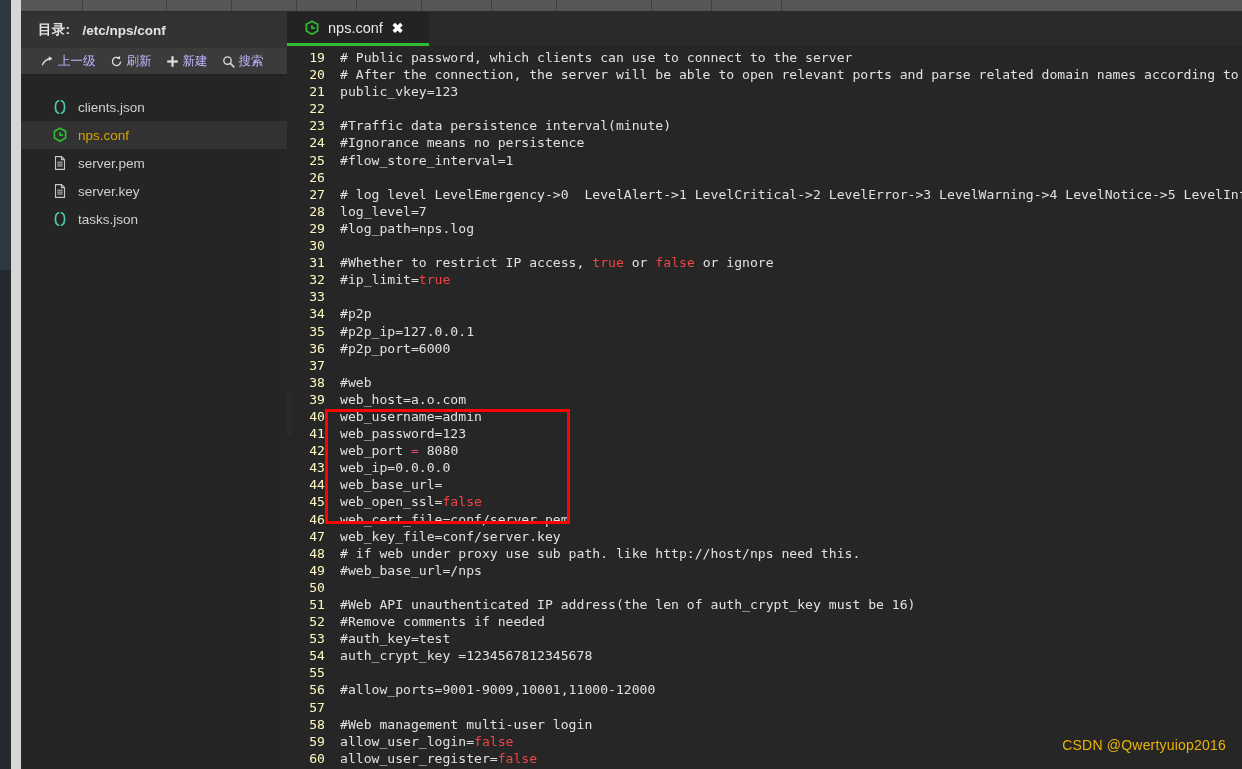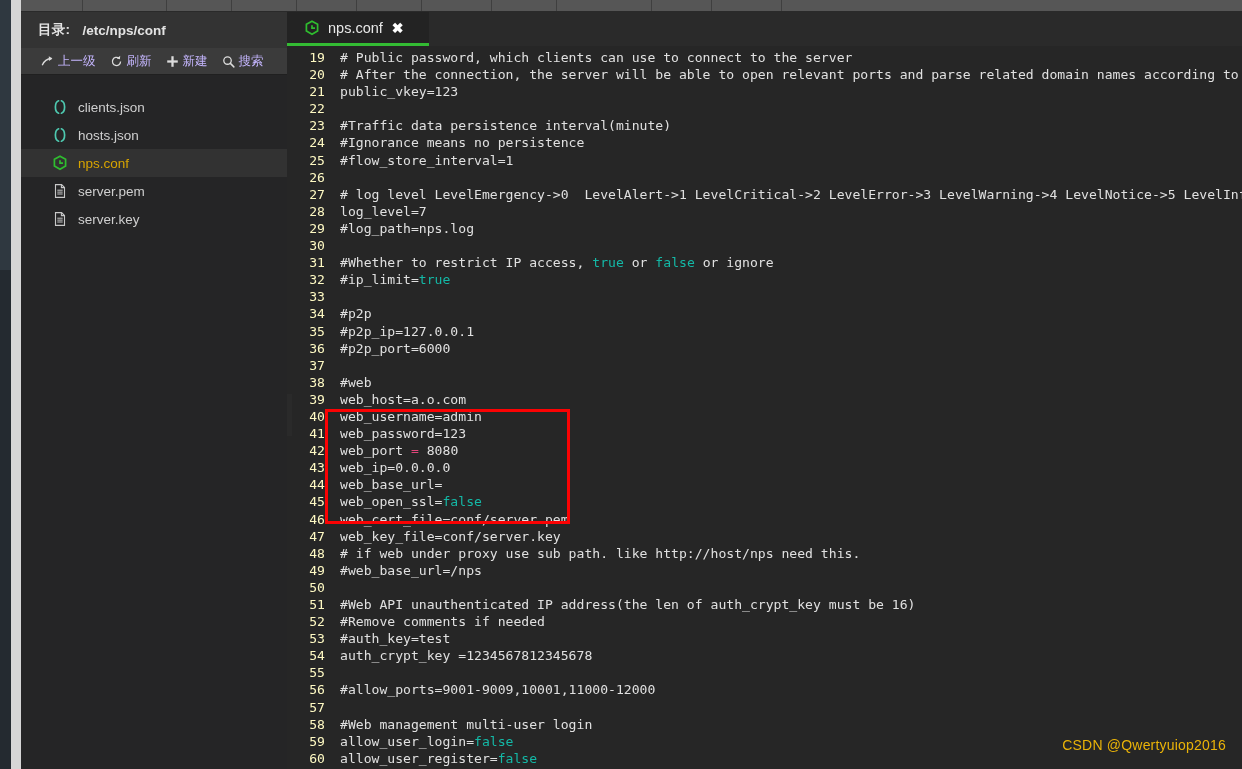--- a/index.html
+++ b/index.html
@@ -125,21 +125,21 @@
   .ln {
     position: absolute; left: 1px; top: 0; width: 37px;
     text-align: right; color: #fef9c3;
     font-family: "DejaVu Sans Mono", "Liberation Mono", monospace;
     font-size: 13.1px;
   }
   .code-text {
     position: absolute; left: 53px; top: 0;
     color: #e0e0e0;
   }
-  .tok-kw { color: #14b8a6; }
+  .tok-kw { color: #ef4444; }
   .tok-op { color: #e0467a; }
 
   
   .collapse-handle {
     position: absolute; left: -12px; top: 348px;
     width: 17px; height: 42px;
     background: #2a2a2a;
     border-top-left-radius: 9px;
     border-bottom-left-radius: 9px;
     display: flex; align-items: center; justify-content: center;
@@ -236,29 +236,20 @@
     <div class="file-list" id="file-list">
         <div class="file-row">
           <span class="ficon">
             <svg width="16" height="16" viewBox="0 0 16 16">
               <path d="M6.6 1.8 C4.3 2.6 3.4 4.9 3.4 8 C3.4 11.1 4.3 13.4 6.6 14.2" fill="none" stroke="#4ec9b0" stroke-width="1.7" stroke-linecap="round"></path>
               <path d="M9.4 1.8 C11.7 2.6 12.6 4.9 12.6 8 C12.6 11.1 11.7 13.4 9.4 14.2" fill="none" stroke="#4ec9b0" stroke-width="1.7" stroke-linecap="round"></path>
             </svg>
           </span>
           <span class="fname">clients.json</span>
         </div>
-        <div class="file-row">
-          <span class="ficon">
-            <svg width="16" height="16" viewBox="0 0 16 16">
-              <path d="M6.6 1.8 C4.3 2.6 3.4 4.9 3.4 8 C3.4 11.1 4.3 13.4 6.6 14.2" fill="none" stroke="#4ec9b0" stroke-width="1.7" stroke-linecap="round"></path>
-              <path d="M9.4 1.8 C11.7 2.6 12.6 4.9 12.6 8 C12.6 11.1 11.7 13.4 9.4 14.2" fill="none" stroke="#4ec9b0" stroke-width="1.7" stroke-linecap="round"></path>
-            </svg>
-          </span>
-          <span class="fname">hosts.json</span>
-        </div>
         <div class="file-row selected">
           <span class="ficon">
             <svg width="16" height="16" viewBox="0 0 16 16">
               <path d="M8 1.2 L13.6 4.3 L13.6 11.0 L8 14.3 L2.4 11.0 L2.4 4.3 Z" fill="none" stroke="#2fbd2f" stroke-width="1.7"></path>
               <path d="M8 5.2 L8 8.2 L11 8.2" fill="none" stroke="#2fbd2f" stroke-width="1.7"></path>
             </svg>
           </span>
           <span class="fname">nps.conf</span>
         </div>
         <div class="file-row">
@@ -273,20 +264,29 @@
         </div>
         <div class="file-row">
           <span class="ficon">
             <svg width="16" height="16" viewBox="0 0 16 16">
               <path d="M3.5 1.6 L9.6 1.6 L12.5 4.5 L12.5 14.4 L3.5 14.4 Z" fill="none" stroke="#c8c8c8" stroke-width="1.1"></path>
               <path d="M9.4 1.8 L9.4 4.6 L12.3 4.6" fill="none" stroke="#c8c8c8" stroke-width="1.1"></path>
               <path d="M5.3 7.2 H10.7 M5.3 9.1 H10.7 M5.3 11 H10.7" stroke="#c8c8c8" stroke-width="1"></path>
             </svg>
           </span>
           <span class="fname">server.key</span>
+        </div>
+        <div class="file-row">
+          <span class="ficon">
+            <svg width="16" height="16" viewBox="0 0 16 16">
+              <path d="M6.6 1.8 C4.3 2.6 3.4 4.9 3.4 8 C3.4 11.1 4.3 13.4 6.6 14.2" fill="none" stroke="#4ec9b0" stroke-width="1.7" stroke-linecap="round"></path>
+              <path d="M9.4 1.8 C11.7 2.6 12.6 4.9 12.6 8 C12.6 11.1 11.7 13.4 9.4 14.2" fill="none" stroke="#4ec9b0" stroke-width="1.7" stroke-linecap="round"></path>
+            </svg>
+          </span>
+          <span class="fname">tasks.json</span>
         </div>
       </div>
   </div>
 
   <div class="editor">
 
     <div class="tabbar">
       <div class="tab">
         <span class="ficon">
           <svg width="16" height="16" viewBox="0 0 16 16">

